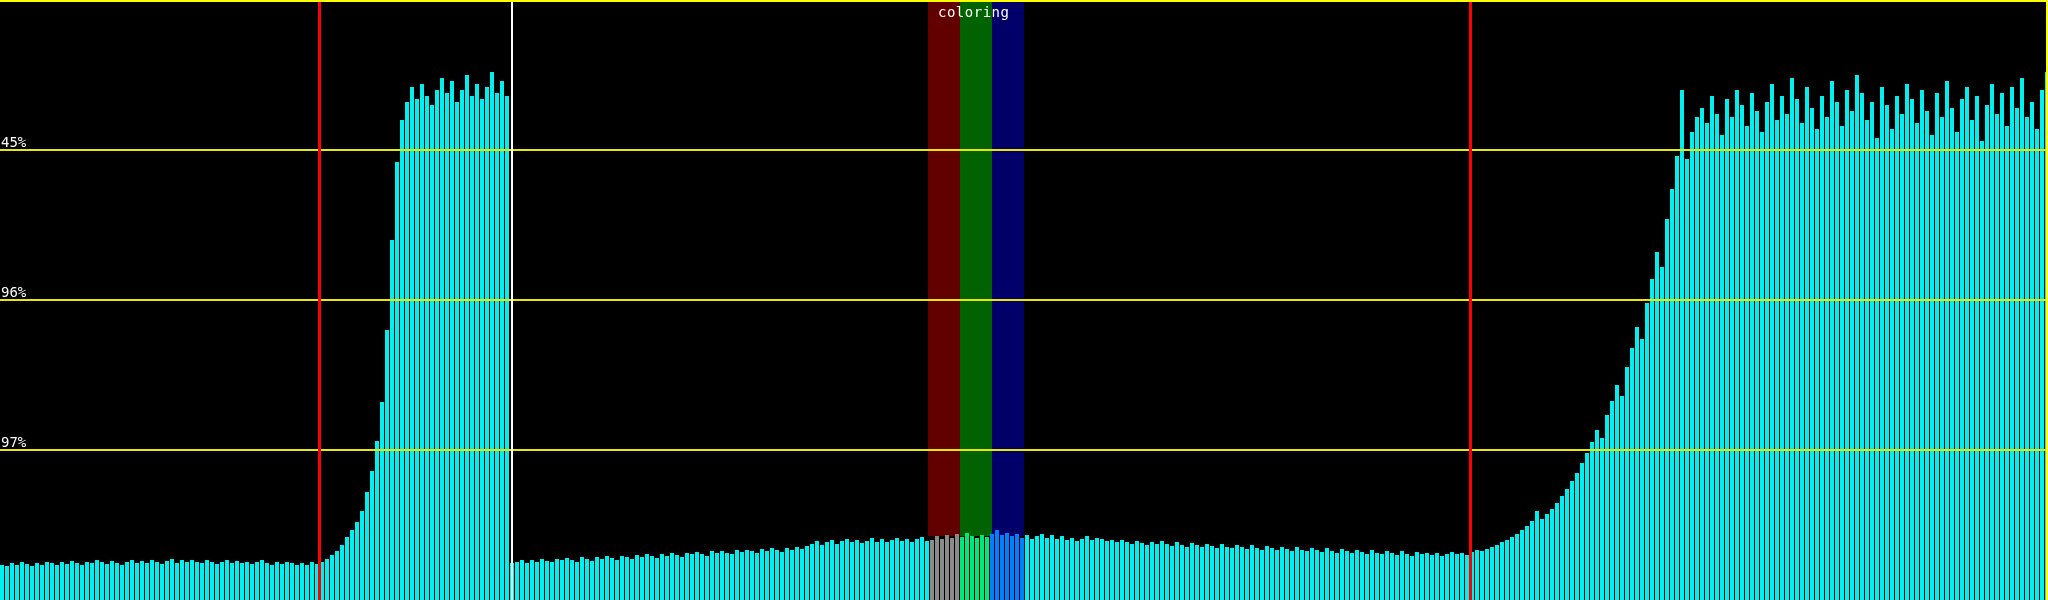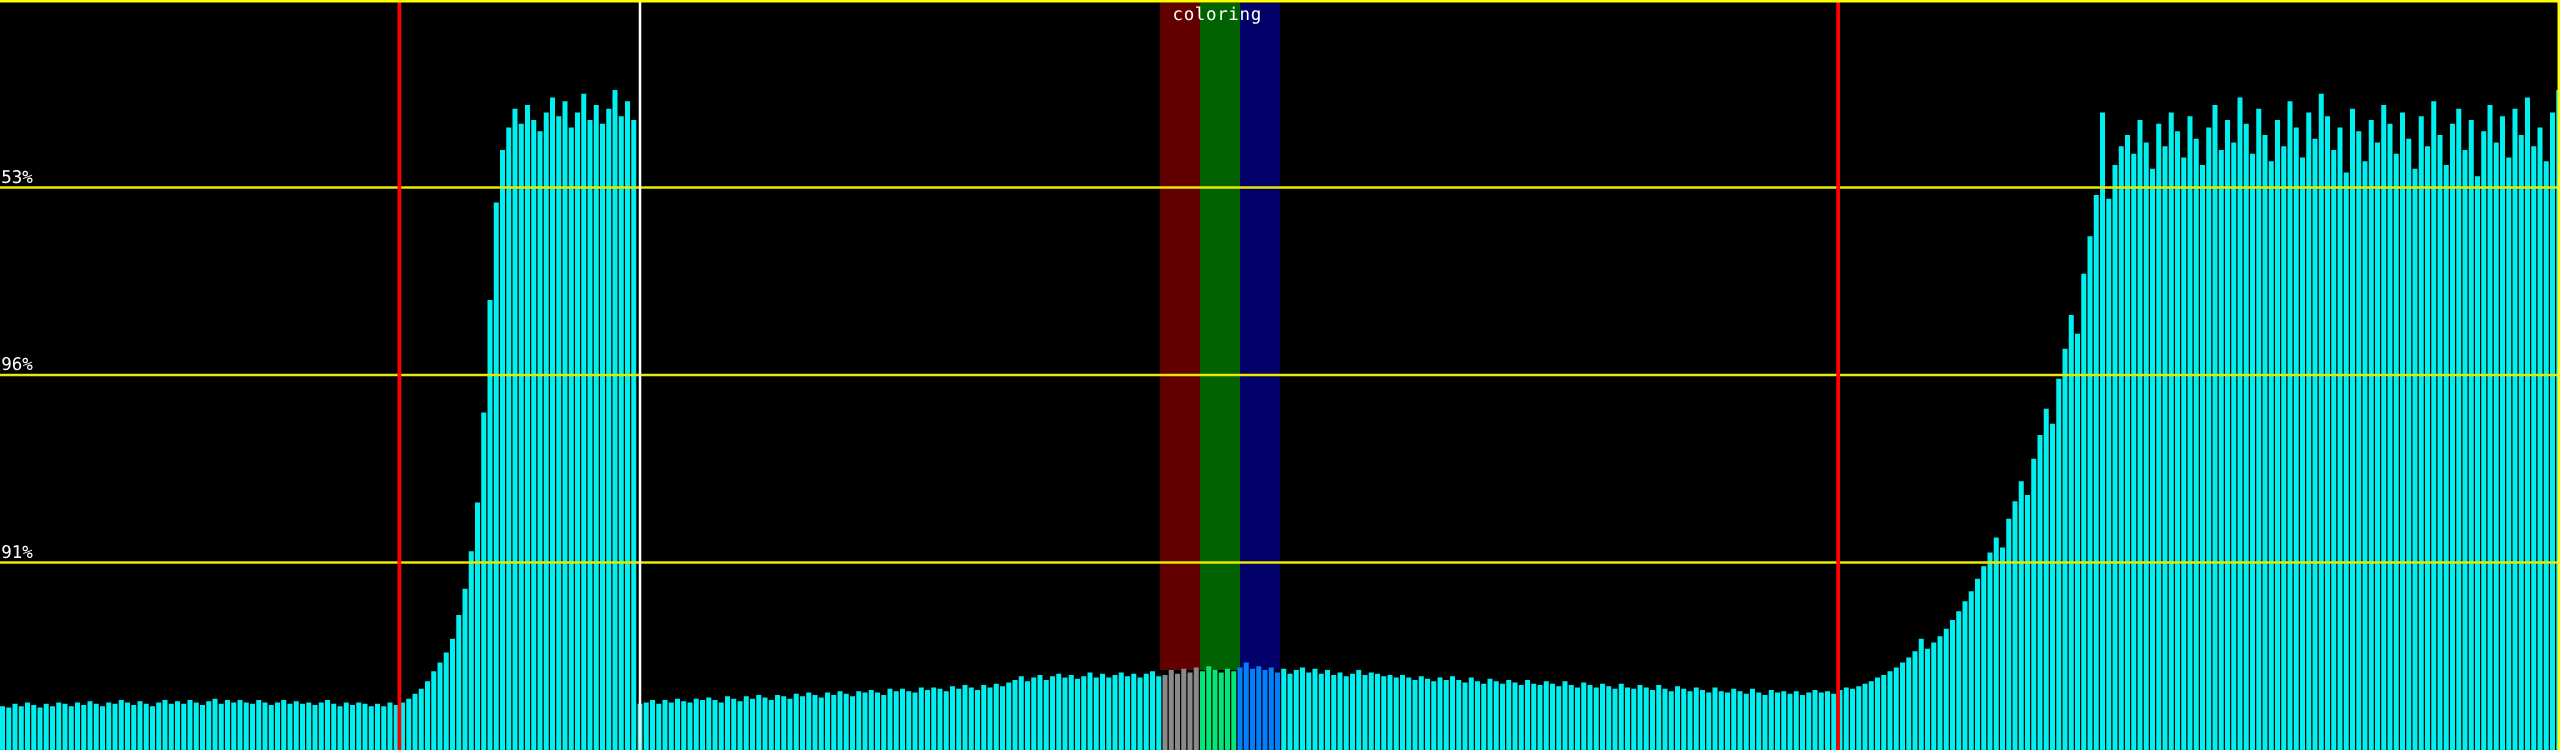--- a/index.html
+++ b/index.html
@@ -450,17 +450,17 @@
       <div class="marker" style="position: absolute; top: 0px; height: 600px; left: 318px; width: 3px; background: rgb(255, 0, 0);"></div>
       <div class="marker" style="position: absolute; top: 0px; height: 600px; left: 511px; width: 2px; background: rgb(255, 255, 255);"></div>
       <div class="marker" style="position: absolute; top: 0px; height: 600px; left: 1469px; width: 3px; background: rgb(255, 0, 0);"></div>
     </div>
   <div id="border-layer" class="layer">
     <div id="border-top" class="border-top" style="background: rgb(255, 255, 0);"></div>
     <div id="border-right" class="border-right" style="background: rgb(255, 255, 0);"></div>
   </div>
   <div id="labels-layer" class="layer">
     <div id="band-label" style="color: rgb(255, 255, 255);">coloring</div>
-  <div class="ylabel" style="top: 136px;">53%</div>
+  <div class="ylabel" style="top: 136px;">45%</div>
       <div class="ylabel" style="top: 286px;">96%</div>
-      <div class="ylabel" style="top: 436px;">91%</div>
+      <div class="ylabel" style="top: 436px;">97%</div>
     </div>
 </div>
 
 </body></html>

